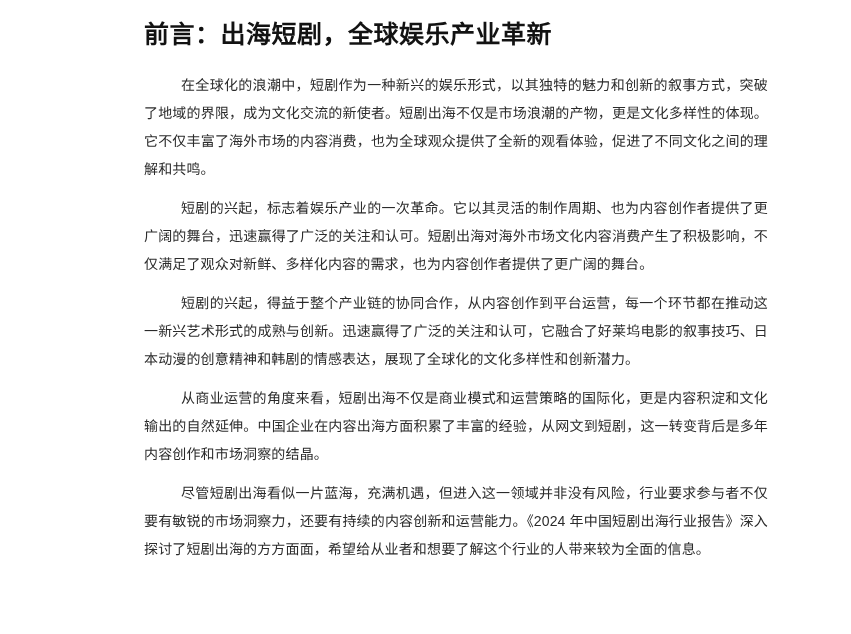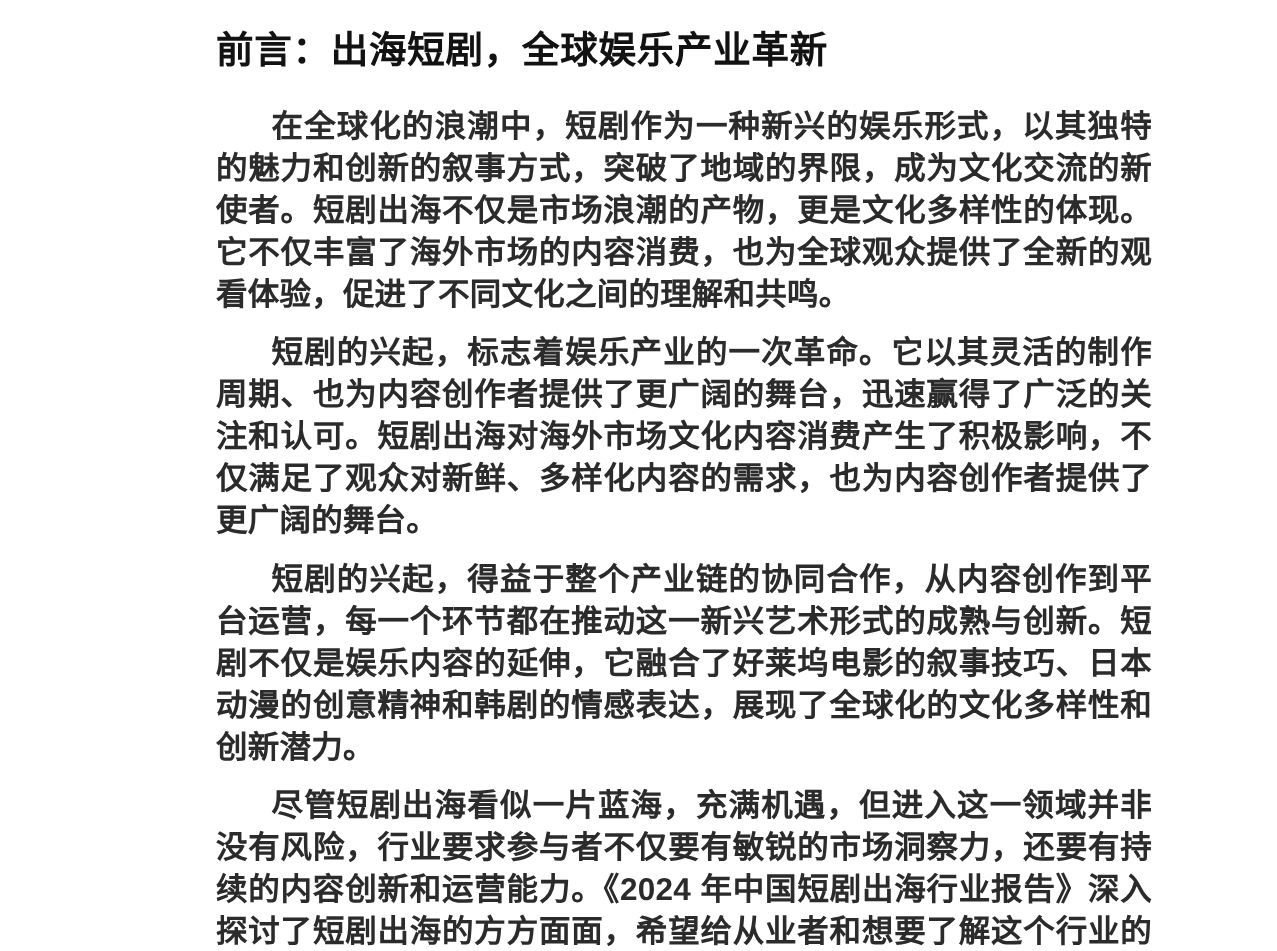--- a/index.html
+++ b/index.html
@@ -47,43 +47,44 @@
     white-space: nowrap;
   }
 
   .paragraphs {
     margin-top: 22px;
   }
 
   .doc-para {
     margin: 0 0 11px 0;
     padding: 0;
-    font-size: 21px;
+    font-size: 14px;
     line-height: 28px;
     color: #2b2b2b;
     text-align: justify;
     text-justify: inter-character;
     text-indent: 37px;
     letter-spacing: 0.15px;
-    font-weight: 700;
+    font-weight: 400;
   }
 
   .doc-para:last-child {
     margin-bottom: 0;
   }
 </style>
 </head>
 <body>
 
 <div class="page">
   <div class="page-body">
 
     <h1 class="doc-title">前言：出海短剧，全球娱乐产业革新</h1>
 
     <div class="paragraphs">
       <p class="doc-para">在全球化的浪潮中，短剧作为一种新兴的娱乐形式，以其独特的魅力和创新的叙事方式，突破了地域的界限，成为文化交流的新使者。短剧出海不仅是市场浪潮的产物，更是文化多样性的体现。它不仅丰富了海外市场的内容消费，也为全球观众提供了全新的观看体验，促进了不同文化之间的理解和共鸣。</p>
       <p class="doc-para">短剧的兴起，标志着娱乐产业的一次革命。它以其灵活的制作周期、也为内容创作者提供了更广阔的舞台，迅速赢得了广泛的关注和认可。短剧出海对海外市场文化内容消费产生了积极影响，不仅满足了观众对新鲜、多样化内容的需求，也为内容创作者提供了更广阔的舞台。</p>
-      <p class="doc-para">短剧的兴起，得益于整个产业链的协同合作，从内容创作到平台运营，每一个环节都在推动这一新兴艺术形式的成熟与创新。短剧不仅是娱乐内容的延伸，它融合了好莱坞电影的叙事技巧、日本动漫的创意精神和韩剧的情感表达，展现了全球化的文化多样性和创新潜力。</p>
+      <p class="doc-para">短剧的兴起，得益于整个产业链的协同合作，从内容创作到平台运营，每一个环节都在推动这一新兴艺术形式的成熟与创新。迅速赢得了广泛的关注和认可，它融合了好莱坞电影的叙事技巧、日本动漫的创意精神和韩剧的情感表达，展现了全球化的文化多样性和创新潜力。</p>
+      <p class="doc-para">从商业运营的角度来看，短剧出海不仅是商业模式和运营策略的国际化，更是内容积淀和文化输出的自然延伸。中国企业在内容出海方面积累了丰富的经验，从网文到短剧，这一转变背后是多年内容创作和市场洞察的结晶。</p>
       <p class="doc-para">尽管短剧出海看似一片蓝海，充满机遇，但进入这一领域并非没有风险，行业要求参与者不仅要有敏锐的市场洞察力，还要有持续的内容创新和运营能力。《2024 年中国短剧出海行业报告》深入探讨了短剧出海的方方面面，希望给从业者和想要了解这个行业的人带来较为全面的信息。</p>
     </div>
 
   </div>
 </div>
 
 </body></html>

